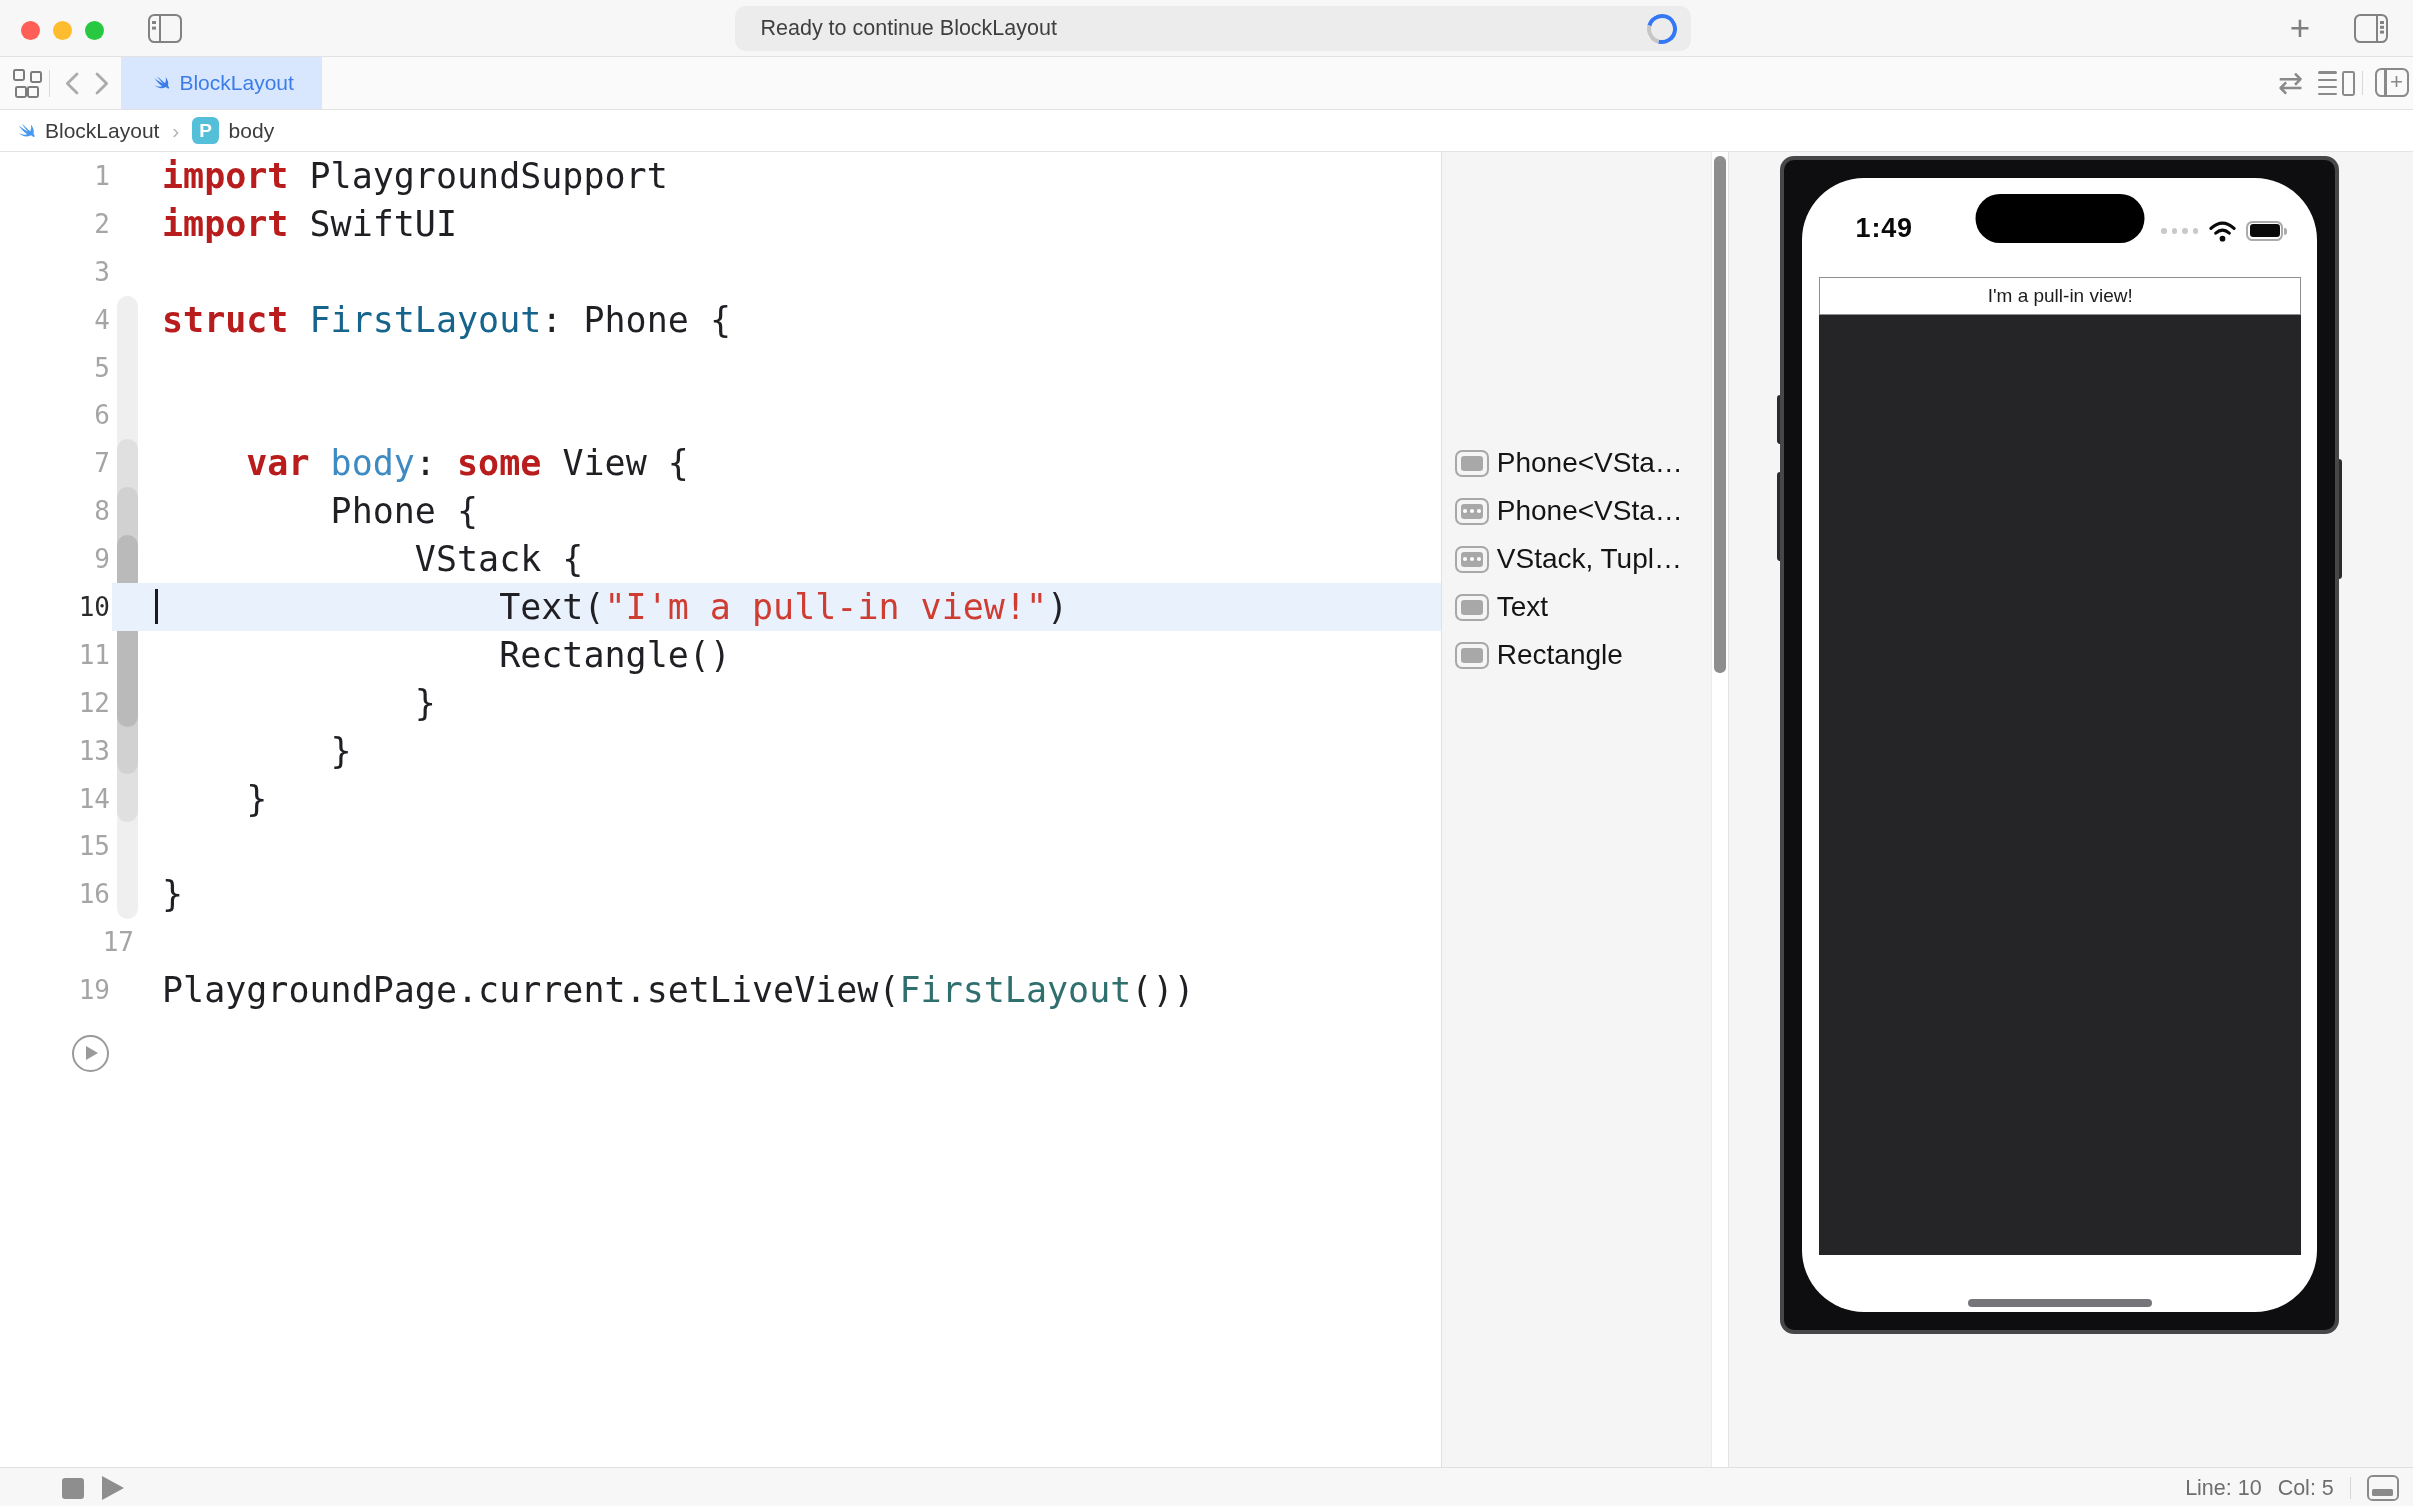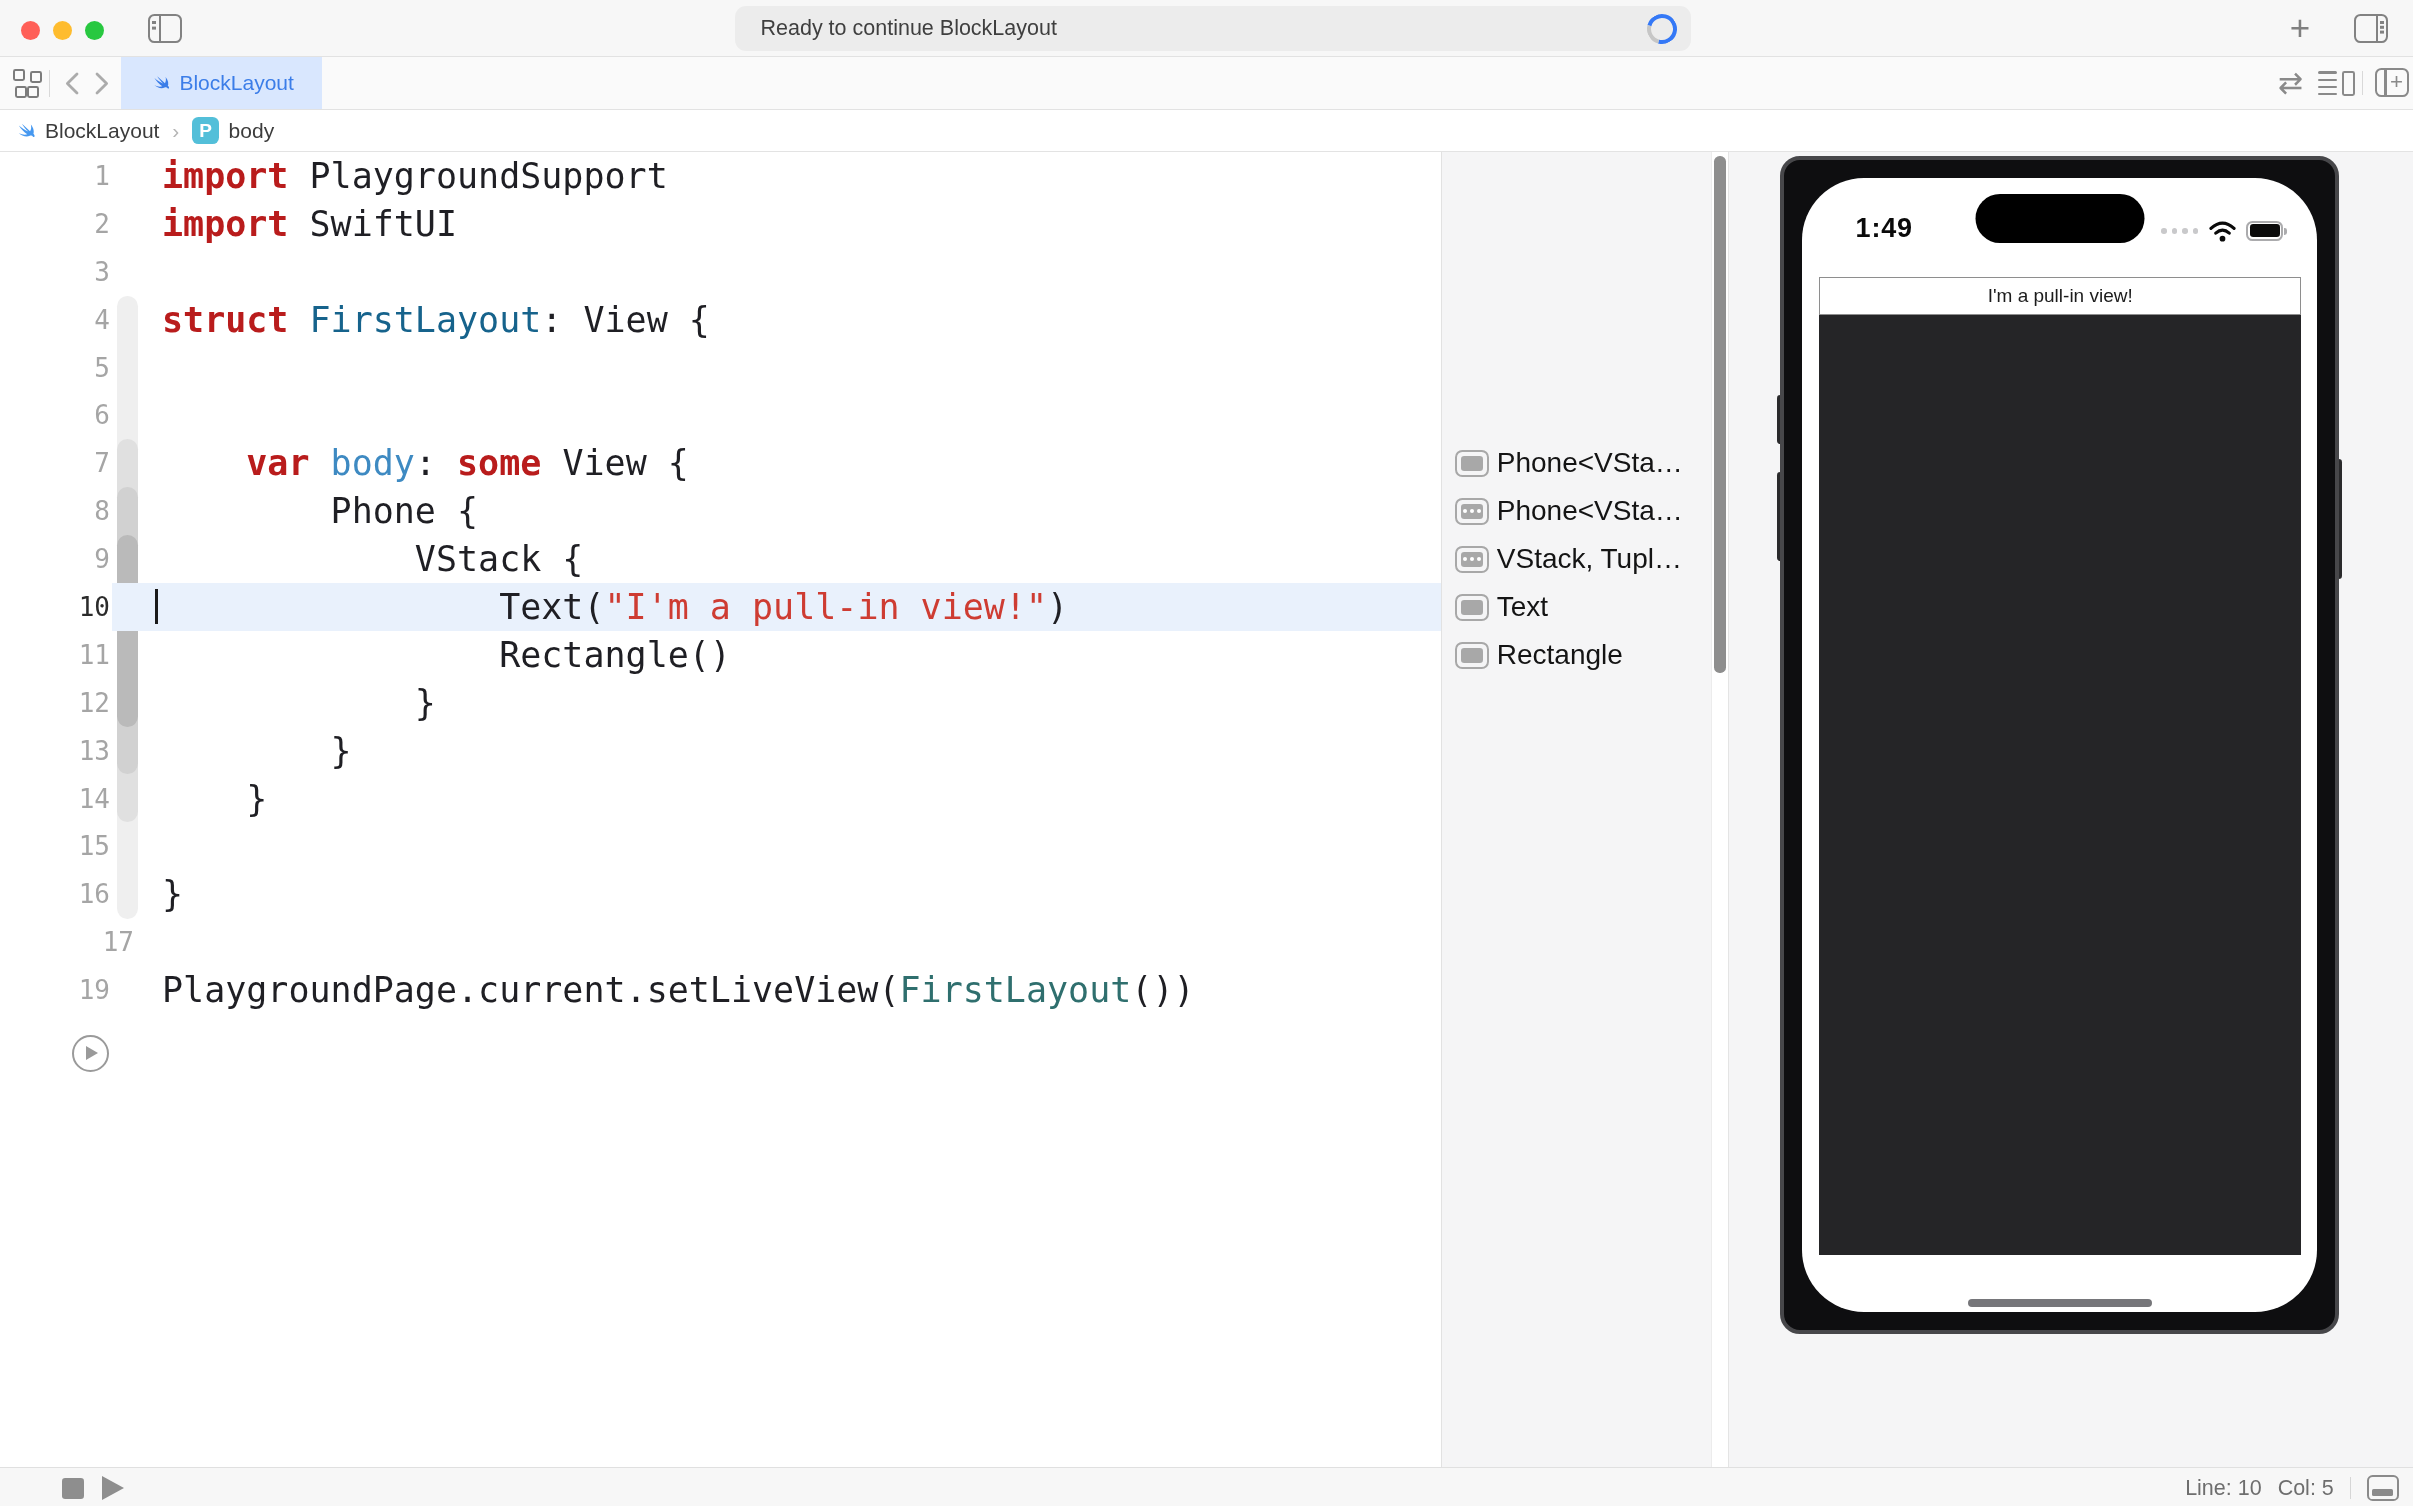--- a/index.html
+++ b/index.html
@@ -87,21 +87,21 @@
   #scrolltrack { position:absolute; left:1711px; top:0; width:17.6px; height:1315px; background:#FFF; border-left:0.8px solid #ECECEC; border-right:0.8px solid #E4E4E4; }
   #scrollthumb { position:absolute; left:2.4px; top:4px; width:11.2px; height:517px; background:#8E8E8E; border-radius:5.6px; }
 
   
   #livepane { position:absolute; left:1729px; top:0; width:685px; height:1315px; background:#F5F5F6; }
   #phone { position:absolute; left:51px; top:4px; width:559px; height:1178px; }
   .side-btn { position:absolute; width:9.6px; background:#2A2A2C; border-radius:3.2px; }
   #btn-l1 { left:-3.2px; top:239px; height:49px; }
   #btn-l2 { left:-3.2px; top:316px; height:89px; }
   #btn-r1 { right:-3.2px; top:303px; height:120px; }
-  #bezel { position:absolute; inset:0; background:#0E0E10; border:4px solid #47474A; border-radius:20px; z-index:2; }
+  #bezel { position:absolute; inset:0; background:#0E0E10; border:4px solid #47474A; border-radius:14px; z-index:2; }
   #screen { position:absolute; left:17.6px; top:17.6px; right:17.6px; bottom:17.6px; background:#fff; border-radius:62px; overflow:hidden; }
   #ph-time { position:absolute; left:54px; top:35px; font-size:27px; font-weight:bold; color:#0A0A0A; letter-spacing:0.8px; }
   #island { position:absolute; left:50%; top:16px; transform:translateX(-50%); width:169px; height:49px; background:#000; border-radius:25px; }
   #ph-status-right { position:absolute; right:34px; top:42px; display:flex; align-items:center; gap:9.6px; }
   #cell-dots { display:flex; gap:4.8px; align-items:center; }
   #cell-dots i { width:5.6px; height:5.6px; border-radius:50%; background:#C9C9CB; }
   #battery { position:relative; width:37px; height:20px; border:2.4px solid #ABABAD; border-radius:6.4px; }
   #battery::before { content:""; position:absolute; left:1.6px; top:1.6px; right:1.6px; bottom:1.6px; background:#0A0A0A; border-radius:3.2px; }
   #battery::after { content:""; position:absolute; right:-5.6px; top:4.8px; width:3.2px; height:7.2px; background:#ABABAD; border-radius:0 2.4px 2.4px 0; }
   #banner { position:absolute; left:17.6px; top:99px; width:482px; height:38px; background:#fff; border:1.6px solid #8E8E8E; display:flex; align-items:center; justify-content:center; font-size:19px; color:#1C1C1C; }
@@ -195,21 +195,21 @@
         <div class="code-line" style="top: 48px;">
           <span class="line-num">2</span>
           <span class="code-text"><span class="seg-kw">import</span><span class="seg-pl"> SwiftUI</span></span>
         </div>
         <div class="code-line" style="top: 96px;">
           <span class="line-num">3</span>
           <span class="code-text"></span>
         </div>
         <div class="code-line" style="top: 144px;">
           <span class="line-num">4</span>
-          <span class="code-text"><span class="seg-kw">struct</span><span class="seg-pl"> </span><span class="seg-decl">FirstLayout</span><span class="seg-pl">: View {</span></span>
+          <span class="code-text"><span class="seg-kw">struct</span><span class="seg-pl"> </span><span class="seg-decl">FirstLayout</span><span class="seg-pl">: Phone {</span></span>
         </div>
         <div class="code-line" style="top: 192px;">
           <span class="line-num">5</span>
           <span class="code-text"></span>
         </div>
         <div class="code-line" style="top: 239px;">
           <span class="line-num">6</span>
         </div>
         <div class="code-line" style="top: 287px;">
           <span class="line-num">7</span>

